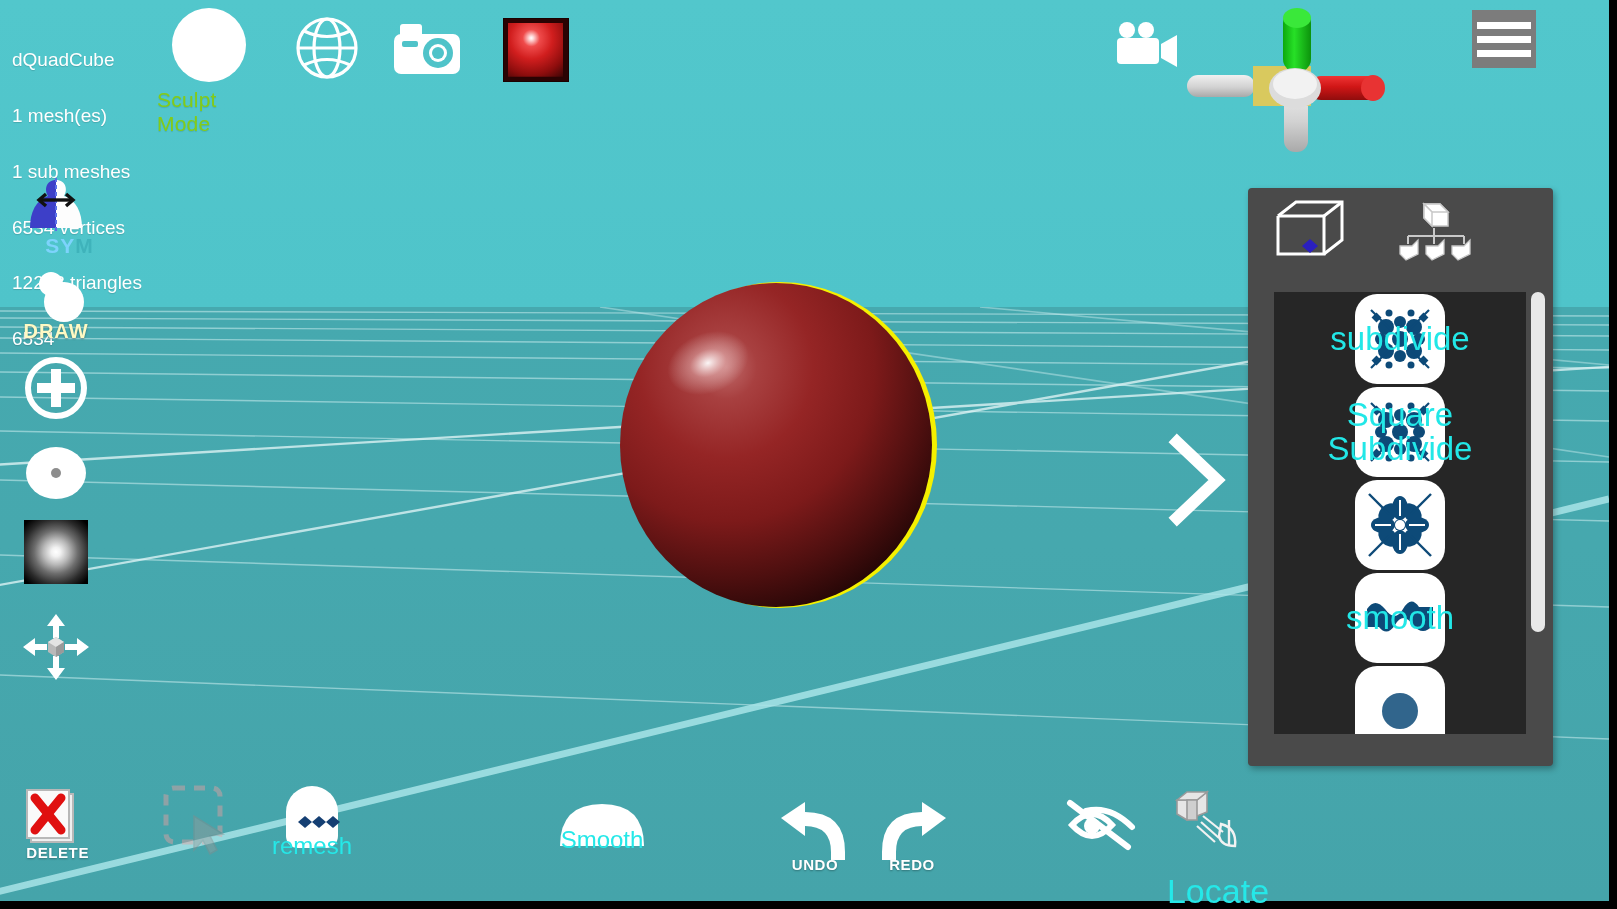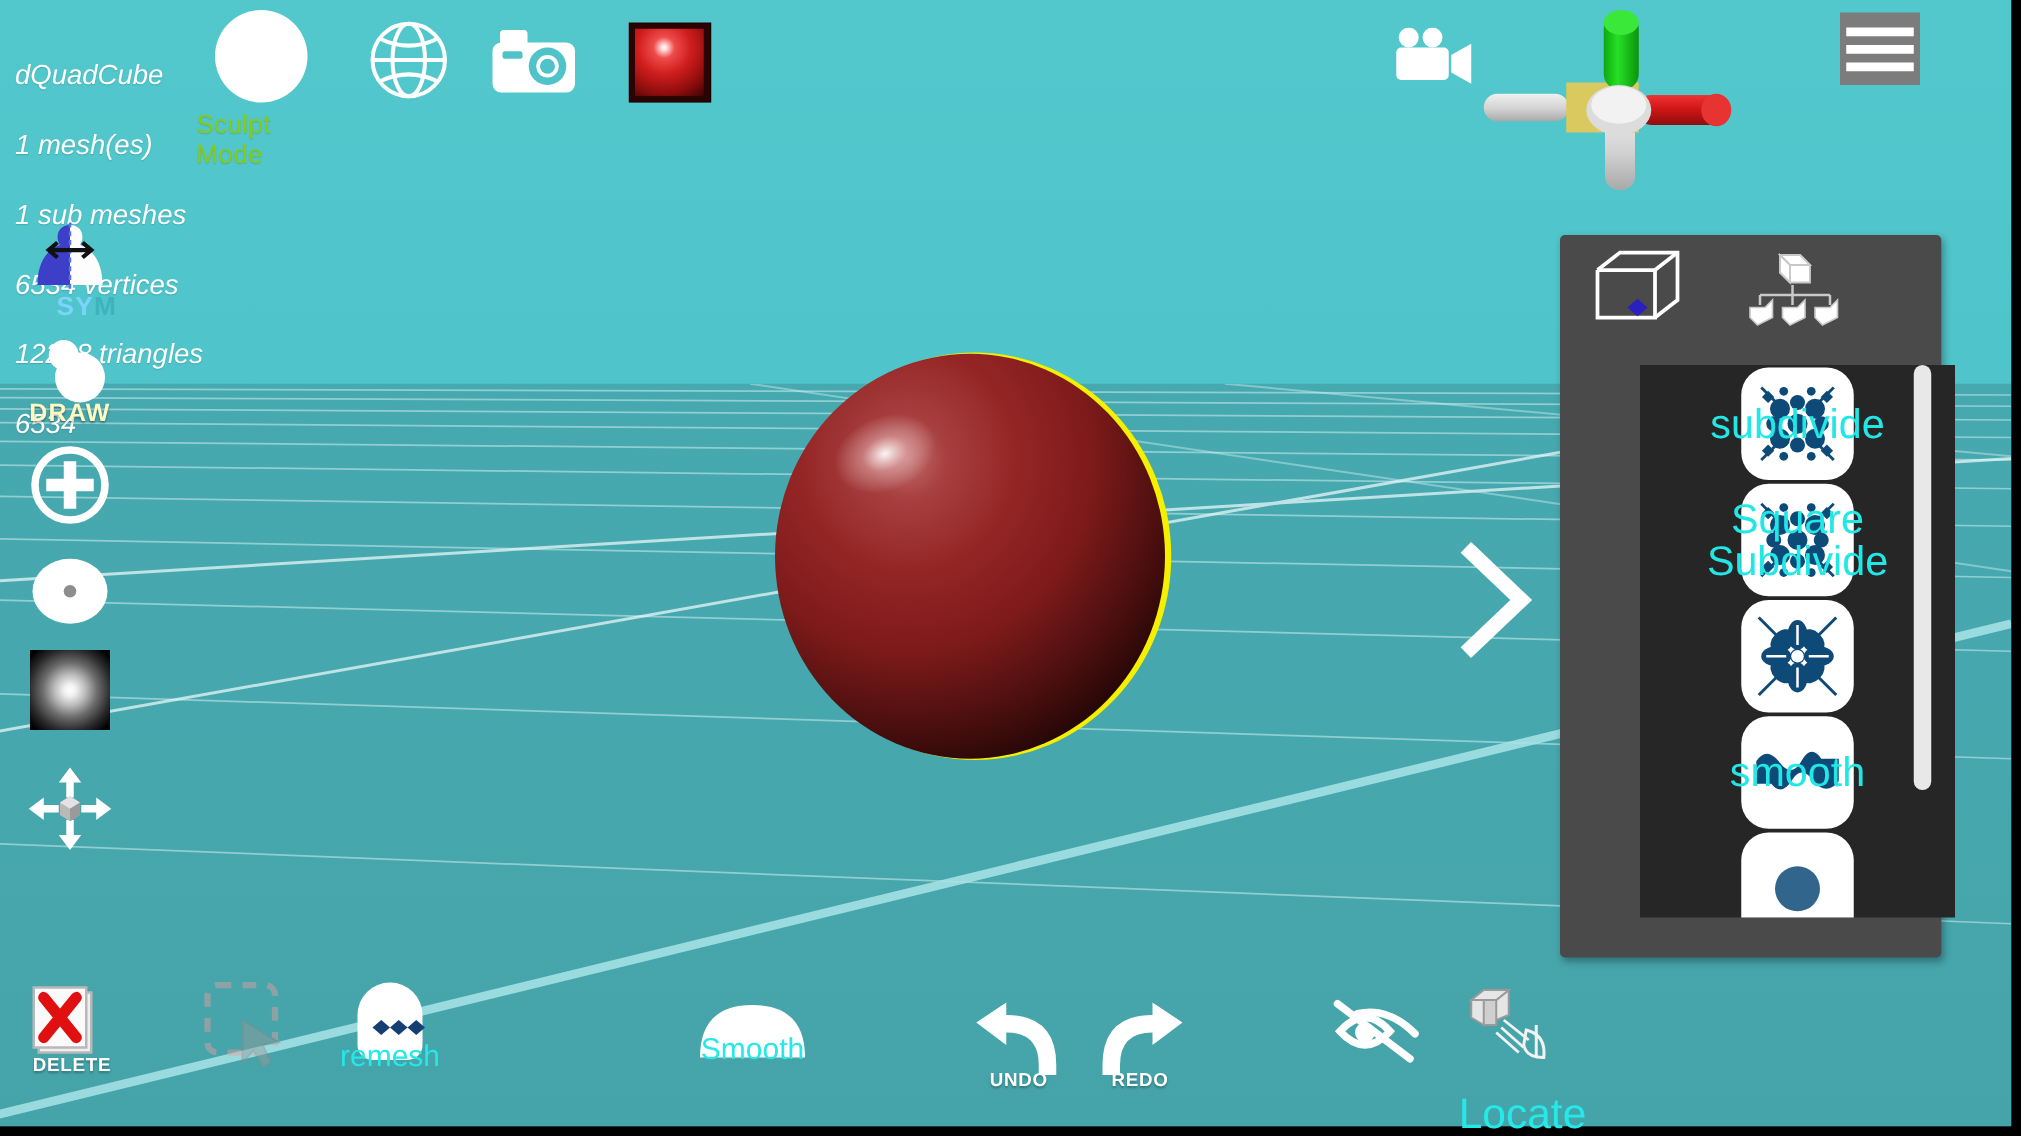--- a/index.html
+++ b/index.html
@@ -41,21 +41,21 @@
 
   
   #mesh-info {
     position: absolute; left: 12px; top: 14px;
     color: #fff;
     font-size: 17px;
     line-height: 18.6px;
     text-shadow: 0 1px 1px rgba(0,0,0,.15);
     white-space: pre;
   }
-  #mesh-info div { font-size: 22px; font-style: italic; }
+  #mesh-info div { font-size: 19px; }
 
   
   .top-btn {
     position: absolute;
     display: flex;
     flex-direction: column;
     align-items: center;
     cursor: pointer;
   }
   #sculpt-mode-btn { left: 157px; top: 8px; width: 104px; }
@@ -147,21 +147,20 @@
   #panel-tabs {
     position: absolute; left: 22px; top: 8px;
     display: flex; gap: 48px; align-items: center;
   }
   .panel-tab { cursor: pointer; }
   #panel-list {
     position: absolute; left: 26px; top: 104px;
     width: 252px; height: 442px;
     background: #262626;
     overflow: hidden;
-    margin-left: 38px;
   }
   .list-item {
     position: relative;
     height: 93px;
     display: flex; align-items: center; justify-content: center;
     cursor: pointer;
   }
   .item-icon {
     position: absolute;
     width: 90px; height: 90px;

